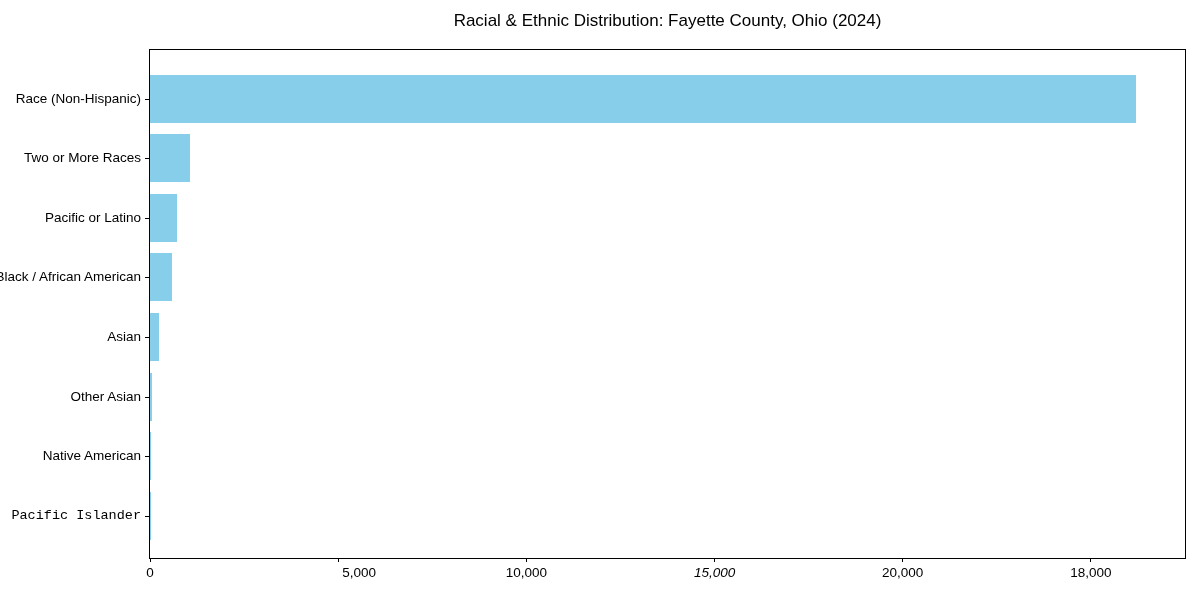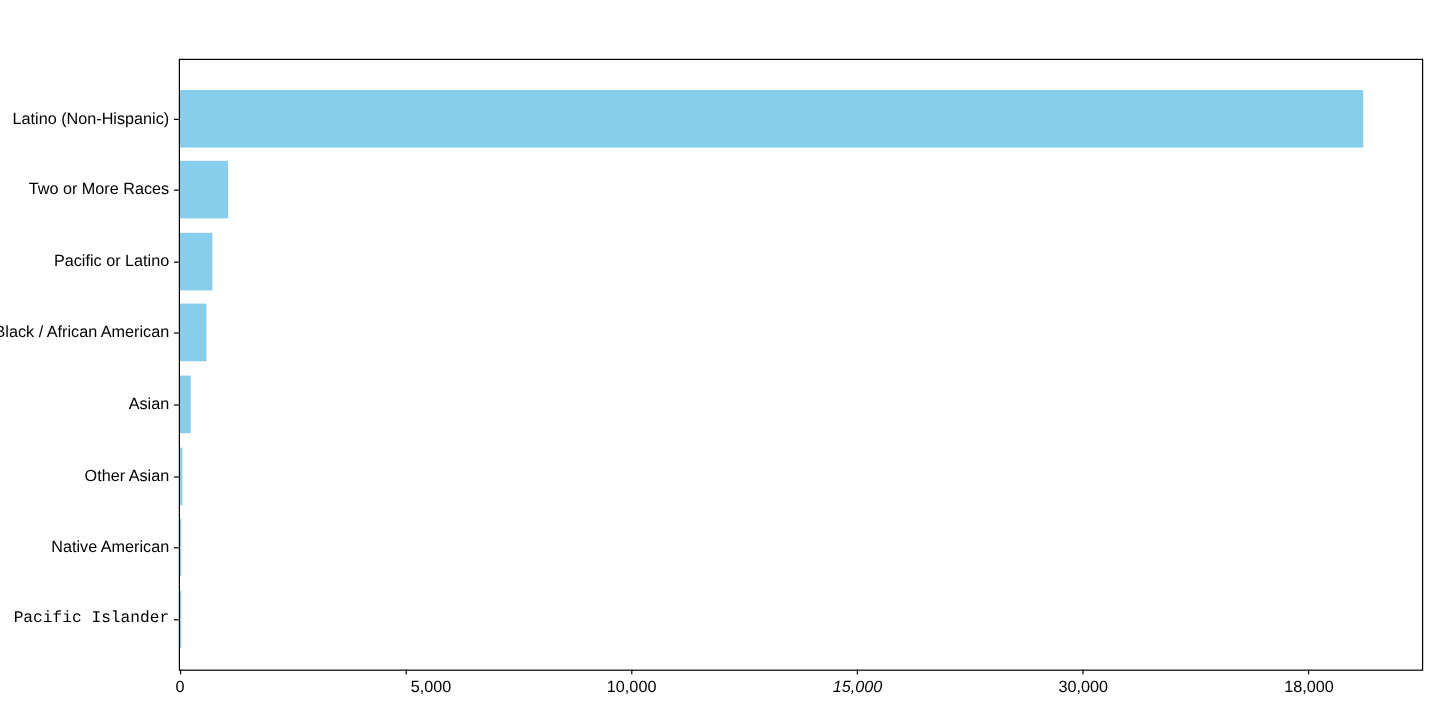--- a/index.html
+++ b/index.html
@@ -63,24 +63,25 @@
     transform: translateX(-50%);
     font-size: 13.5px;
     white-space: nowrap;
     color: #000000;
   }
 </style>
 </head>
 <body>
 
 <div class="figure">
+  <div class="chart-title">Racial &amp; Ethnic Distribution: Fayette County, Ohio (2024)</div>
   <div class="plot-area">
       <div class="bar" style="top: 24.5px; height: 48px; width: 986.073px; background: rgb(135, 206, 235);"></div>
       <div class="y-tick-mark" style="top: 48.5px;"></div>
-      <div class="y-tick-label" style="top: 40.5px;">Latino (Non-Hispanic)</div>
+      <div class="y-tick-label" style="top: 40.5px;">Race (Non-Hispanic)</div>
       <div class="bar" style="top: 84.1px; height: 48px; width: 39.5182px; background: rgb(135, 206, 235);"></div>
       <div class="y-tick-mark" style="top: 108.1px;"></div>
       <div class="y-tick-label" style="top: 100.1px;">Two or More Races</div>
       <div class="bar" style="top: 143.7px; height: 48px; width: 27.4745px; background: rgb(135, 206, 235);"></div>
       <div class="y-tick-mark" style="top: 167.7px;"></div>
       <div class="y-tick-label" style="top: 159.7px;">Pacific or Latino</div>
       <div class="bar" style="top: 203.3px; height: 48px; width: 21.6409px; background: rgb(135, 206, 235);"></div>
       <div class="y-tick-mark" style="top: 227.3px;"></div>
       <div class="y-tick-label" style="top: 219.3px;">Black / African American</div>
       <div class="bar" style="top: 262.9px; height: 48px; width: 9.40909px; background: rgb(135, 206, 235);"></div>
@@ -97,17 +98,17 @@
       <div class="y-tick-label" style="top: 457.7px; font-family: Liberation Mono, monospace;">Pacific Islander</div>
       <div class="x-tick-mark" style="left: -0.5px;"></div>
       <div class="x-tick-label" style="left: 0px;">0</div>
       <div class="x-tick-mark" style="left: 187.682px;"></div>
       <div class="x-tick-label" style="left: 188.182px; margin-left: 21px;">5,000</div>
       <div class="x-tick-mark" style="left: 375.864px;"></div>
       <div class="x-tick-label" style="left: 376.364px;">10,000</div>
       <div class="x-tick-mark" style="left: 564.045px;"></div>
       <div class="x-tick-label" style="left: 564.545px; font-style: italic;">15,000</div>
       <div class="x-tick-mark" style="left: 752.227px;"></div>
-      <div class="x-tick-label" style="left: 752.727px;">30,000</div>
+      <div class="x-tick-label" style="left: 752.727px;">20,000</div>
       <div class="x-tick-mark" style="left: 940.409px;"></div>
       <div class="x-tick-label" style="left: 940.909px;">18,000</div>
     </div>
 </div>
 
 </body></html>

